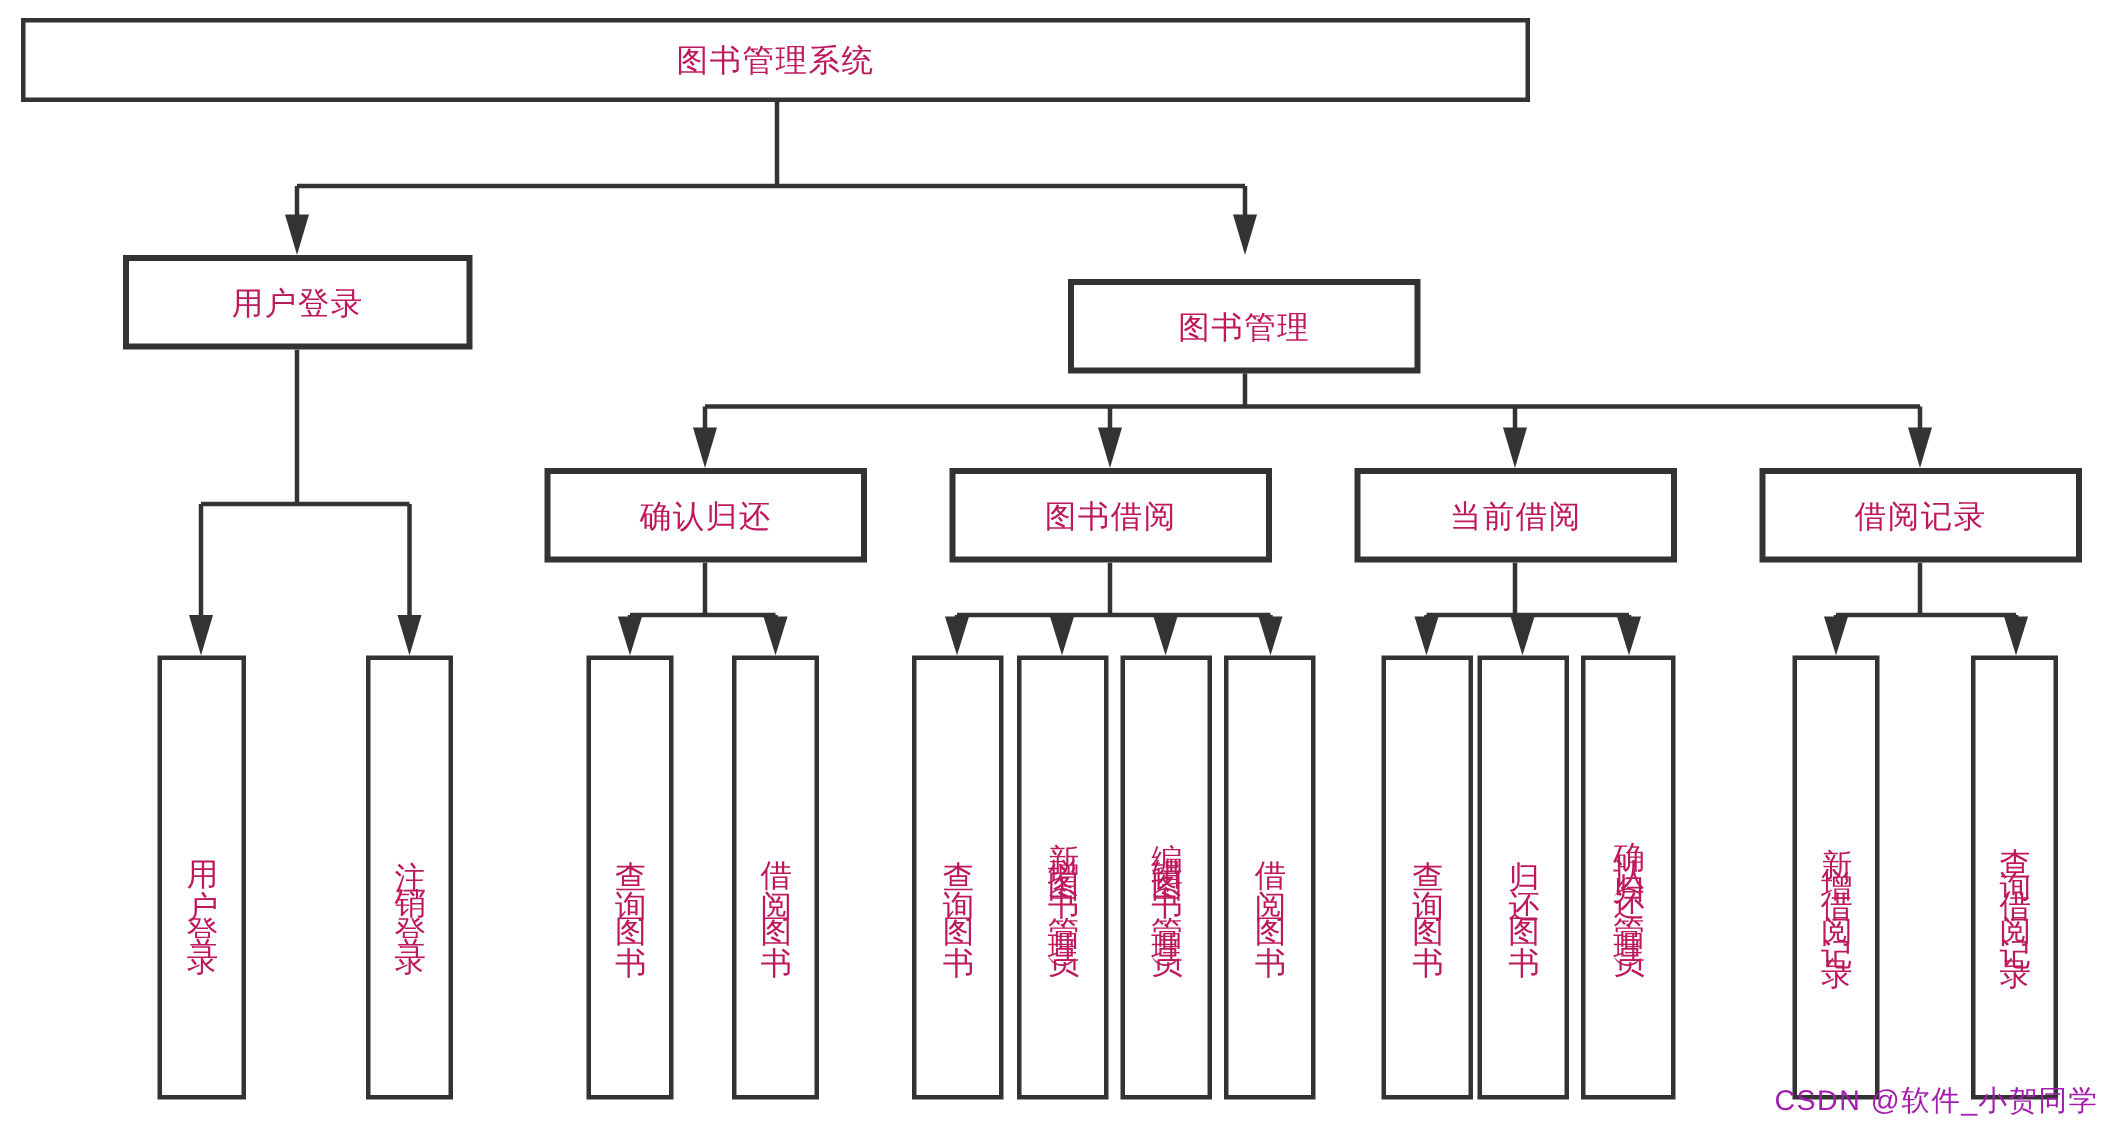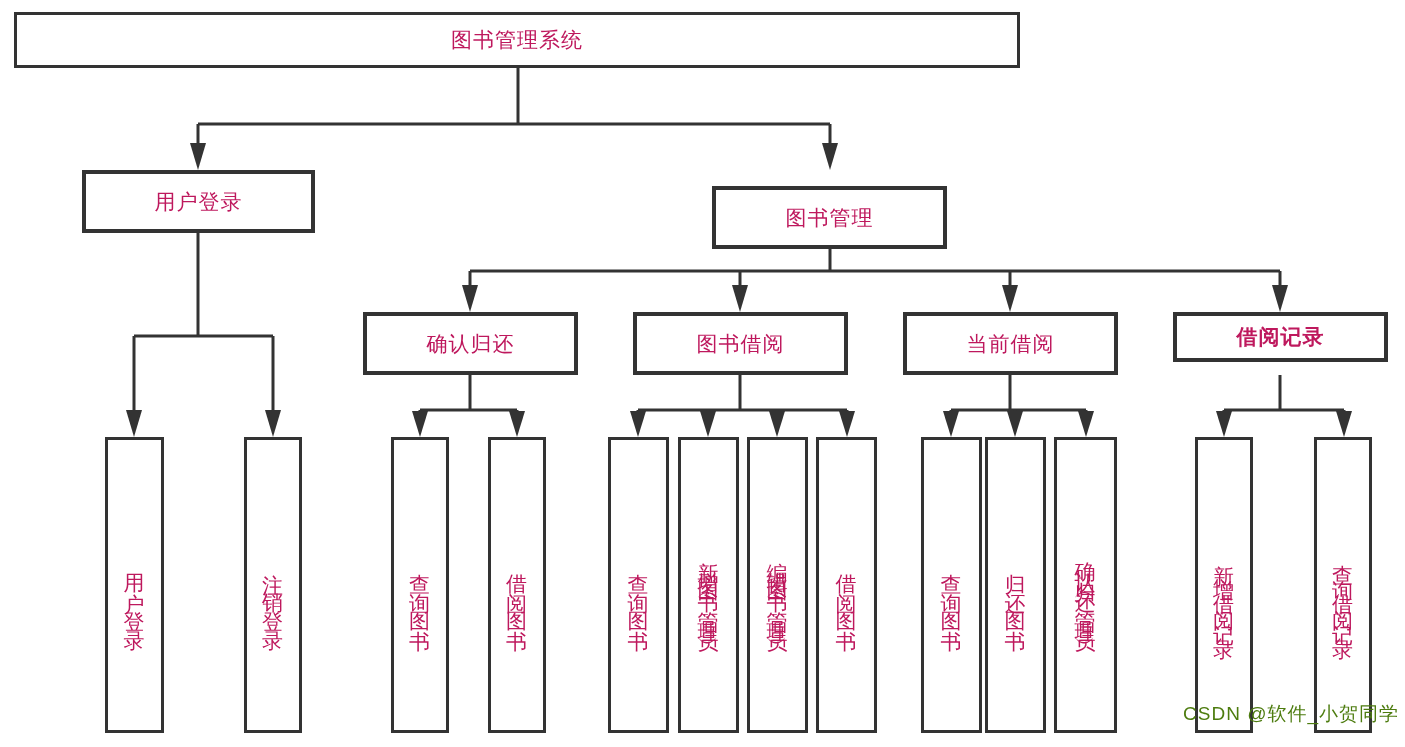--- a/index.html
+++ b/index.html
@@ -56,23 +56,23 @@
     text-orientation: mixed;
     white-space: nowrap;
     line-height: 1;
   }
   .sp4 { letter-spacing: 19px; padding-top: 19px; }
   .sp6 { letter-spacing: 15px; padding-top: 15px; }
   .sp9 { letter-spacing: 10px; padding-top: 10px; }
   .watermark {
     position: absolute;
     right: 6px;
-    bottom: 20px;
+    bottom: 0;
     font-size: 19px;
-    color: #4d7c0f;
+    color: #a21caf;
     letter-spacing: 1px;
   }
 </style>
 </head>
 <body>
 
 <div class="canvas">
 
   <svg class="connectors" viewBox="0 0 1405 747" aria-hidden="true">
 
@@ -149,21 +149,21 @@
 
   <div class="box lvl lvl3" style="left:363px; top:312px; width:215px; height:63px;">
     <span>确认归还</span>
   </div>
   <div class="box lvl lvl3" style="left:633px; top:312px; width:215px; height:63px;">
     <span>图书借阅</span>
   </div>
   <div class="box lvl lvl3" style="left:903px; top:312px; width:215px; height:63px;align-items:center;">
     <span>当前借阅</span>
   </div>
-  <div class="box lvl lvl3" style="left:1173px; top:312px; width:215px; height:50px;font-weight:bold;">
+  <div class="box lvl lvl3" style="left:1173px; top:312px; width:215px; height:63px;">
     <span>借阅记录</span>
   </div>
 
   <div class="box leaf" style="left:105px; top:437px; width:59px; height:296px;">
     <span class="vtext sp4">用户登录</span>
   </div>
   <div class="box leaf" style="left:244px; top:437px; width:58px; height:296px;">
     <span class="vtext sp4">注销登录</span>
   </div>
 

